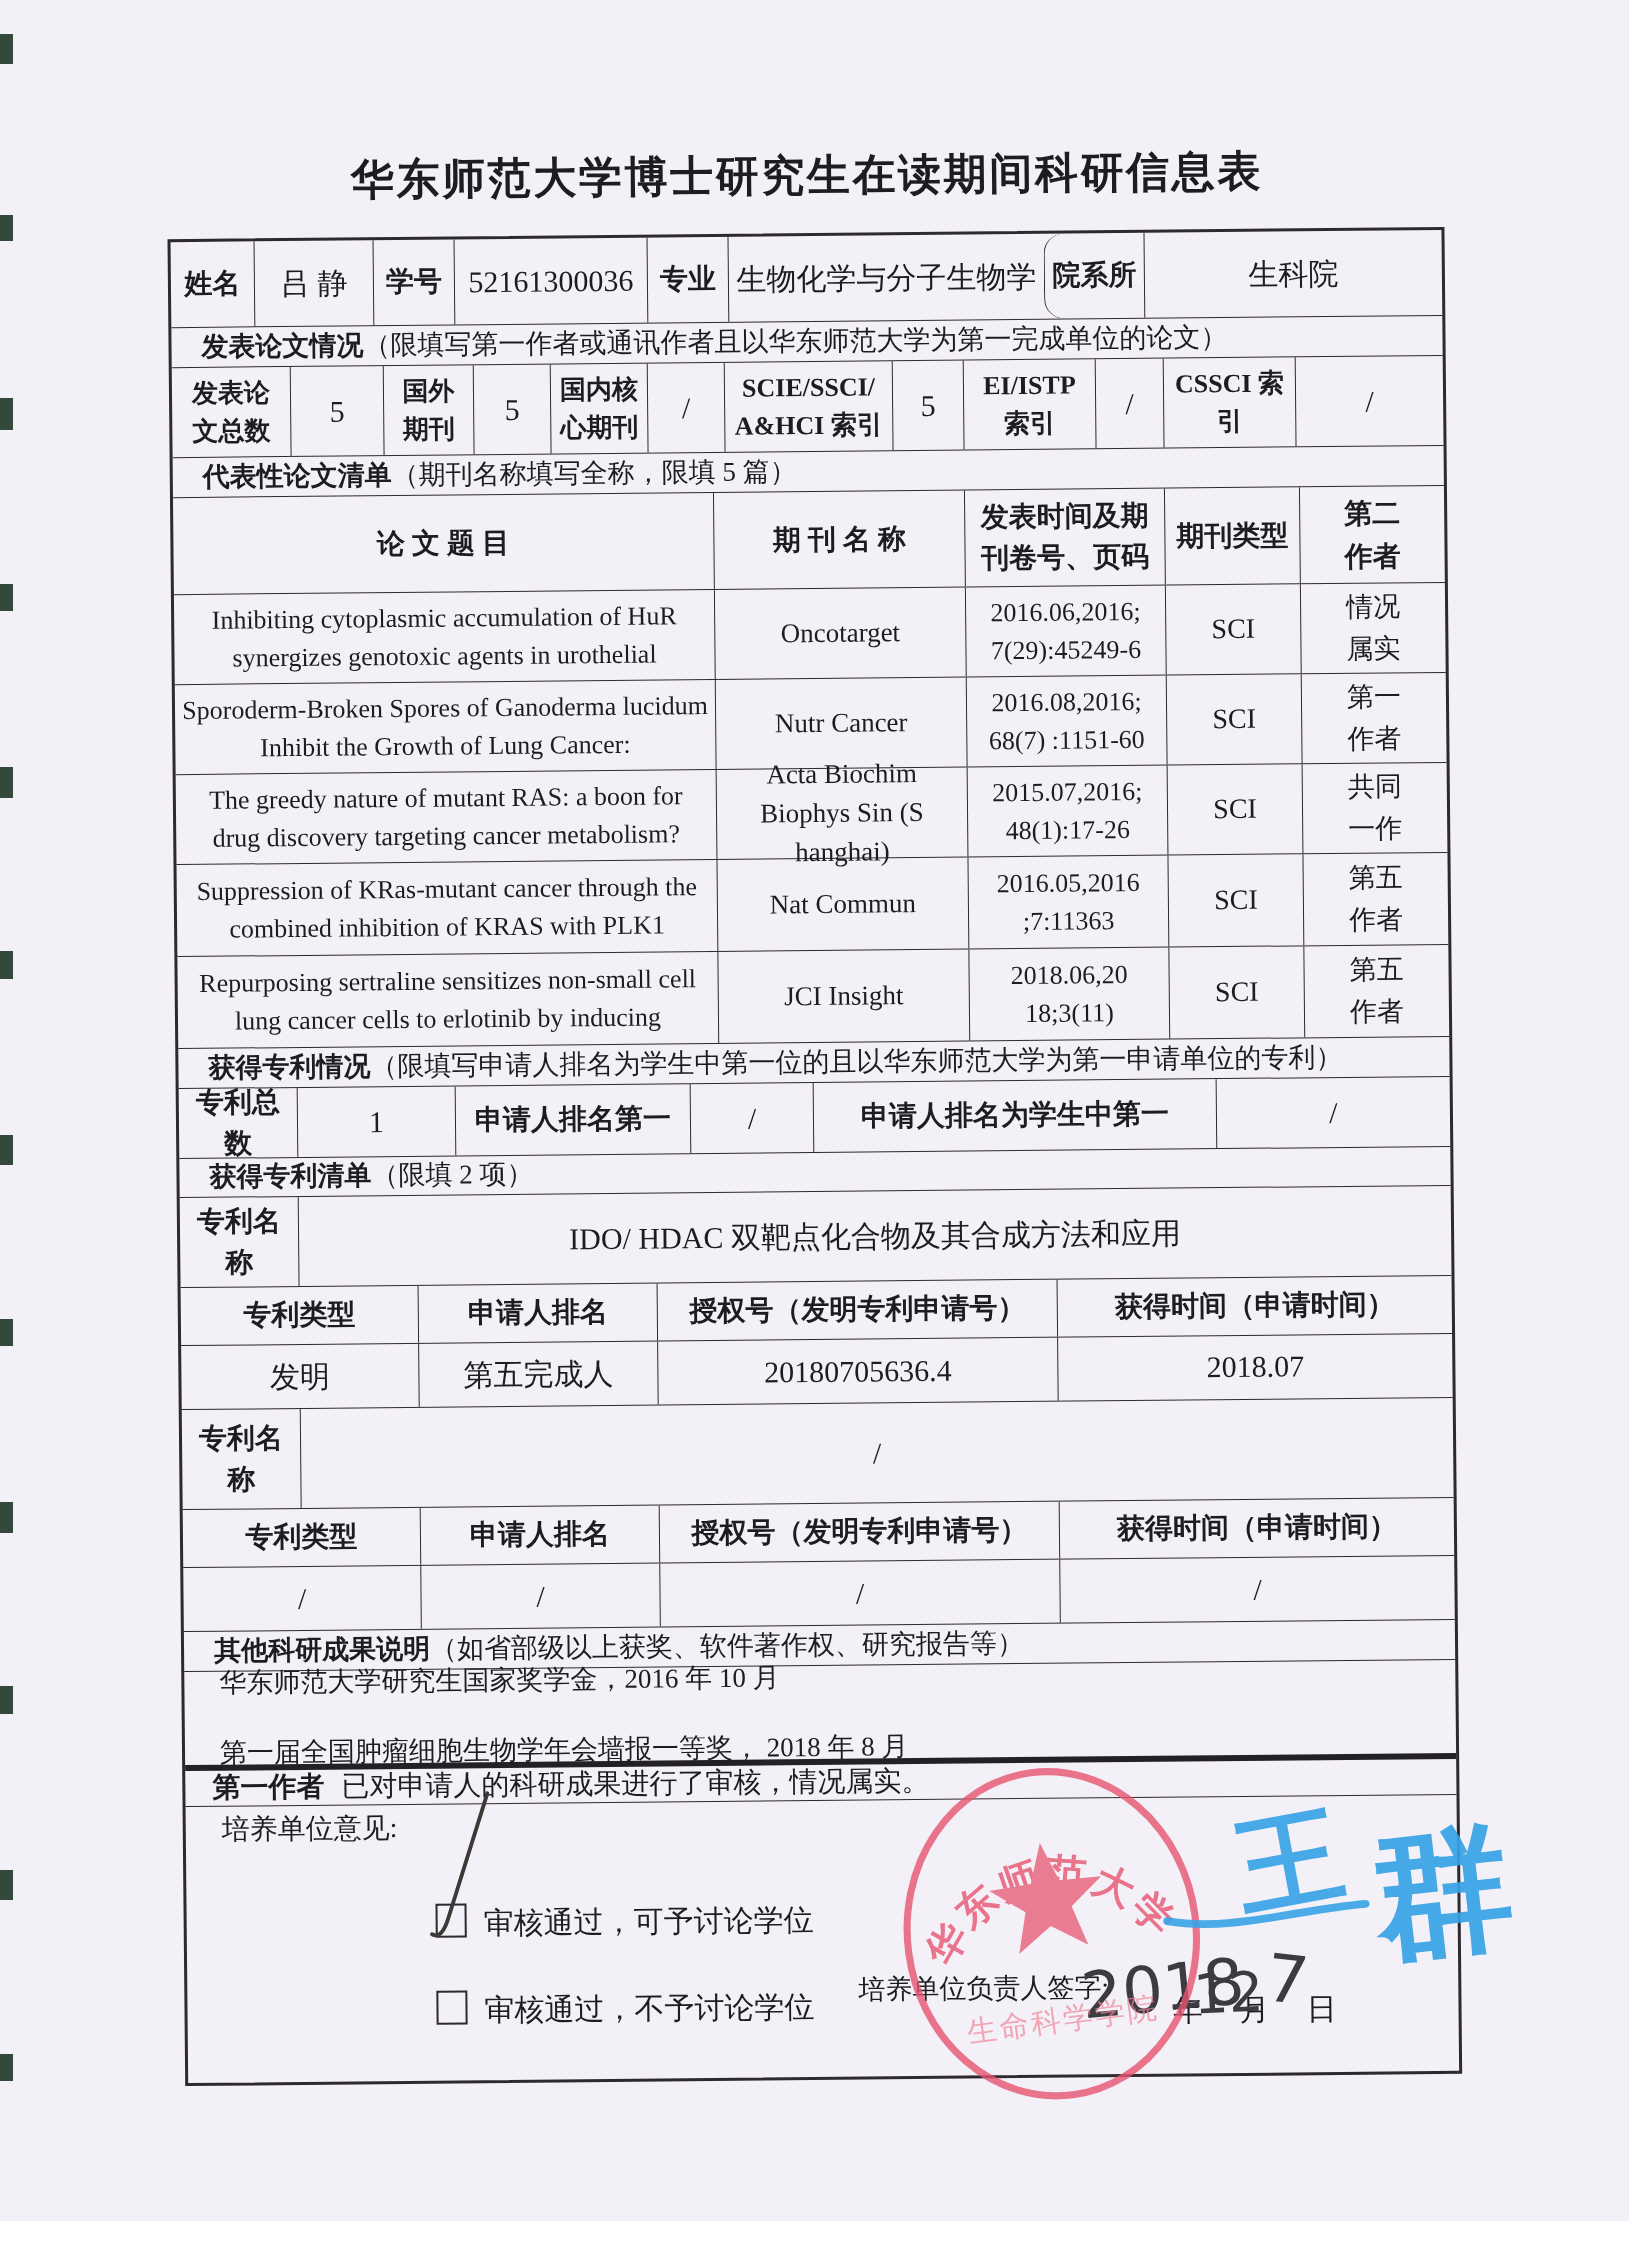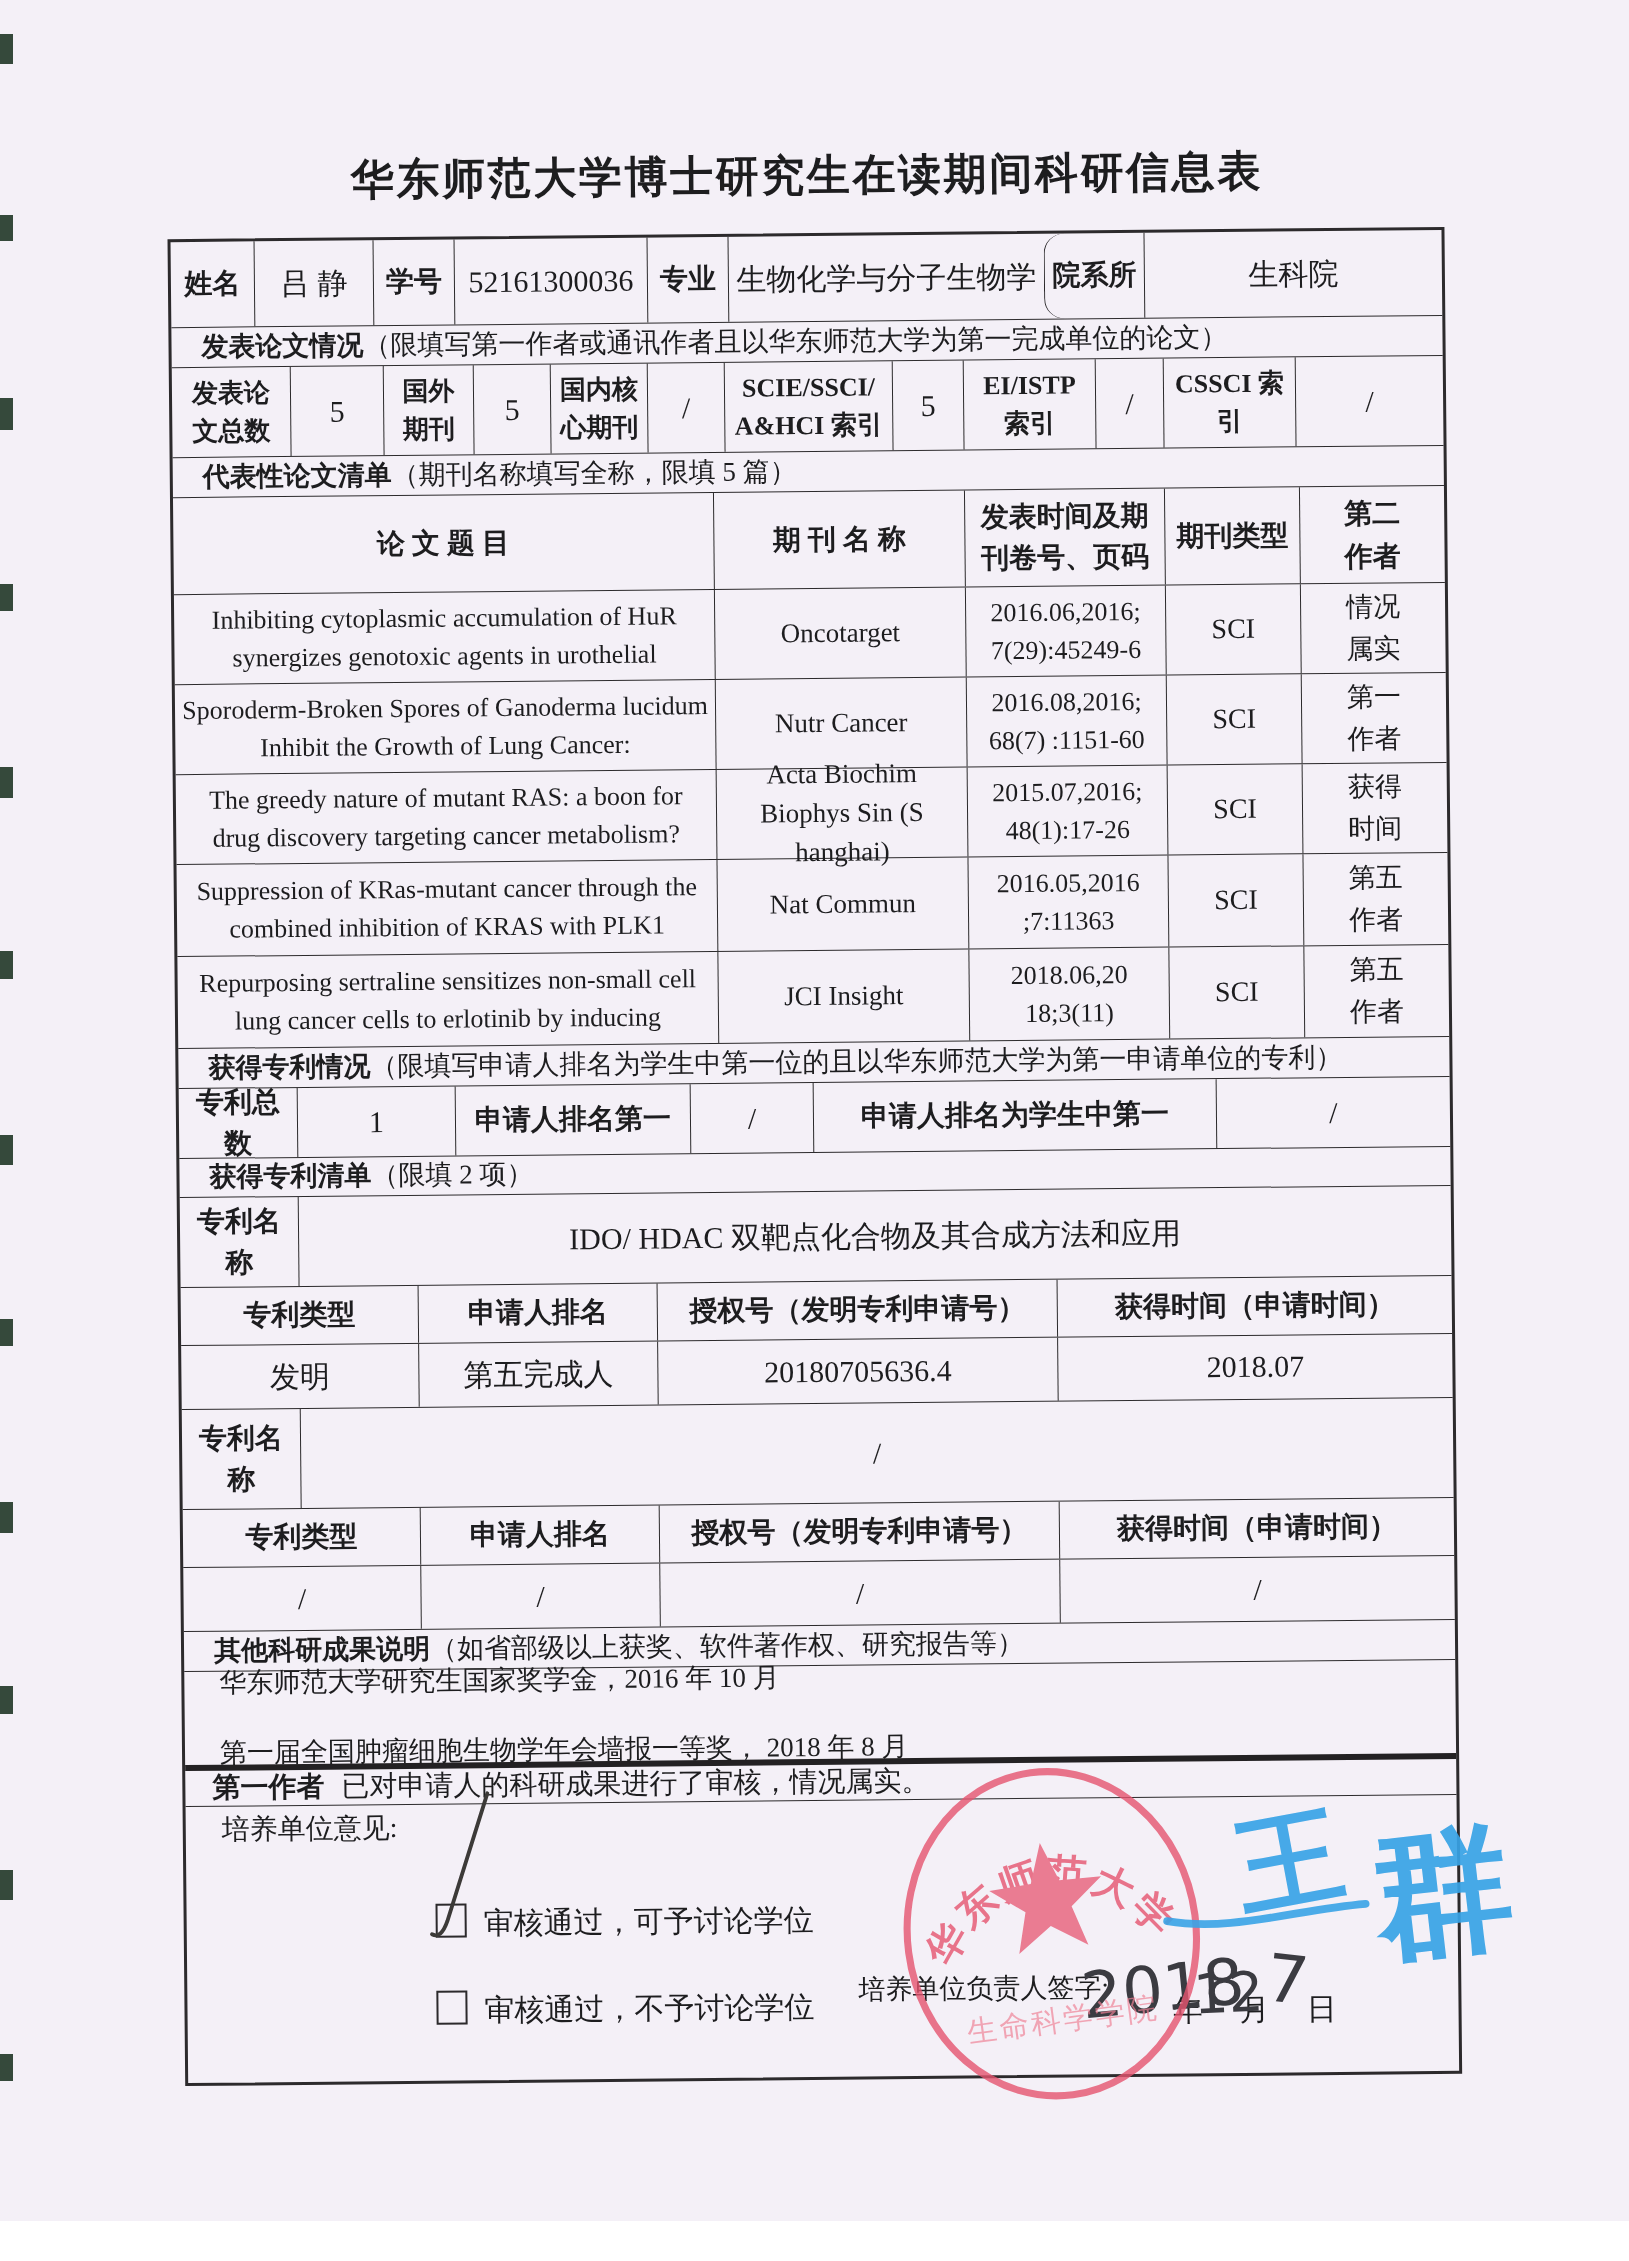--- a/index.html
+++ b/index.html
@@ -156,21 +156,21 @@
         <div class="cell rank" style="flex:1;">
             <span class="narrow">第一作者</span>
           </div>
       </div>
       <div class="row" style="height:90px;">
         <div class="cell cfirst paper-title" style="flex:0 0 540px;">The greedy nature of mutant RAS: a boon for drug discovery targeting cancer metabolism?</div>
         <div class="cell journal" style="flex:0 0 251px;">Acta Biochim Biophys Sin (S hanghai)</div>
         <div class="cell pdate" style="flex:0 0 200px;">2015.07,2016; 48(1):17-26</div>
         <div class="cell ptype" style="flex:0 0 135px;">SCI</div>
         <div class="cell rank" style="flex:1;">
-            <span class="narrow">获得时间</span>
+            <span class="narrow">共同一作</span>
           </div>
       </div>
       <div class="row" style="height:92px;">
         <div class="cell cfirst paper-title" style="flex:0 0 540px;">Suppression of KRas-mutant cancer through the combined inhibition of KRAS with PLK1</div>
         <div class="cell journal" style="flex:0 0 251px;">Nat Commun</div>
         <div class="cell pdate" style="flex:0 0 200px;">2016.05,2016 ;7:11363</div>
         <div class="cell ptype" style="flex:0 0 135px;">SCI</div>
         <div class="cell rank" style="flex:1;">
             <span class="narrow">第五作者</span>
           </div>

